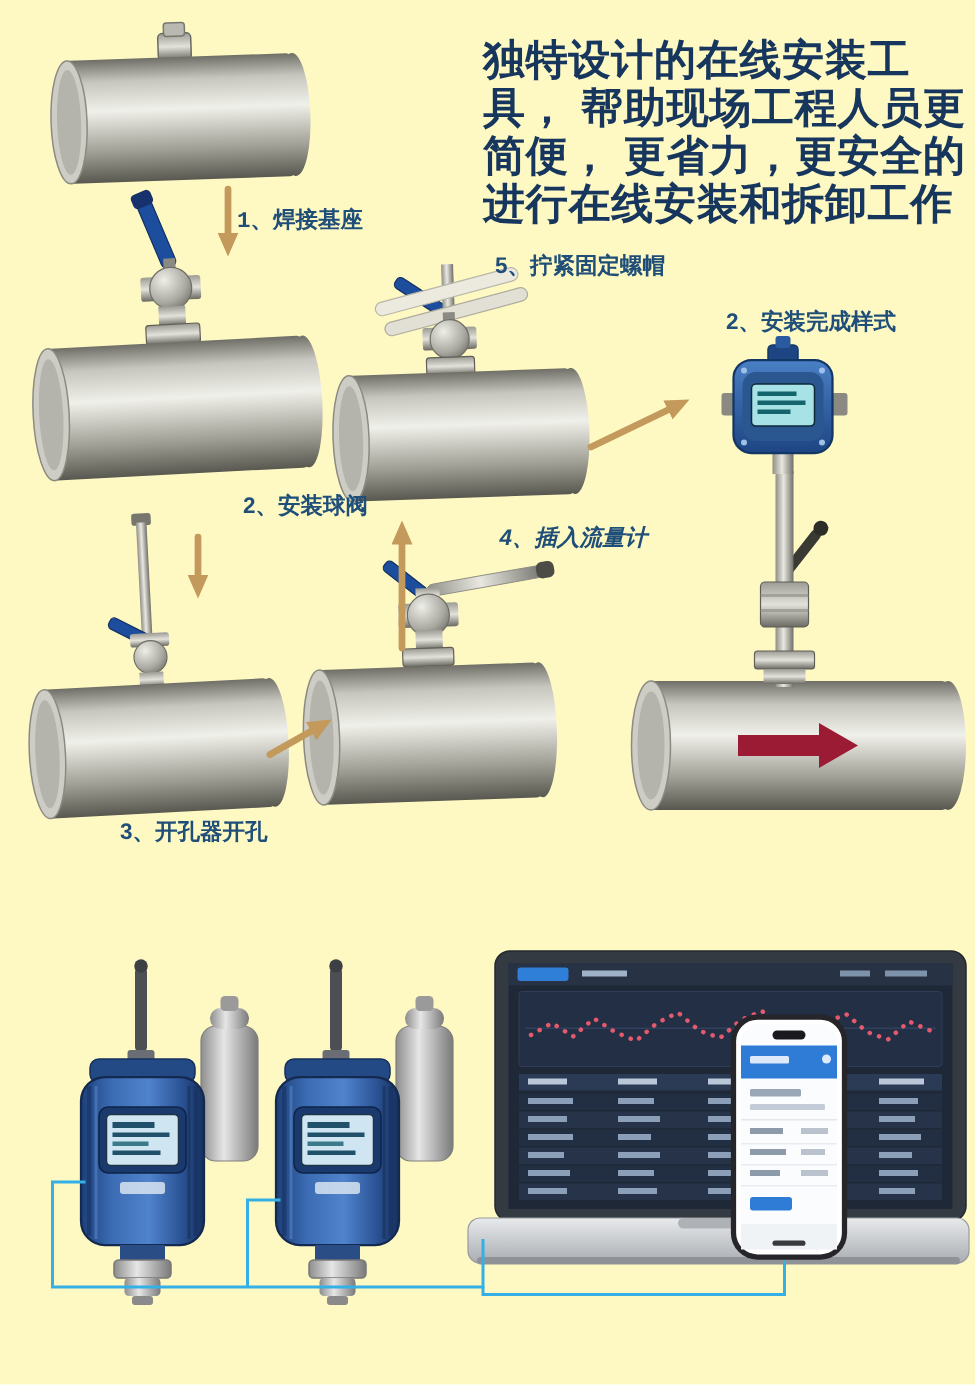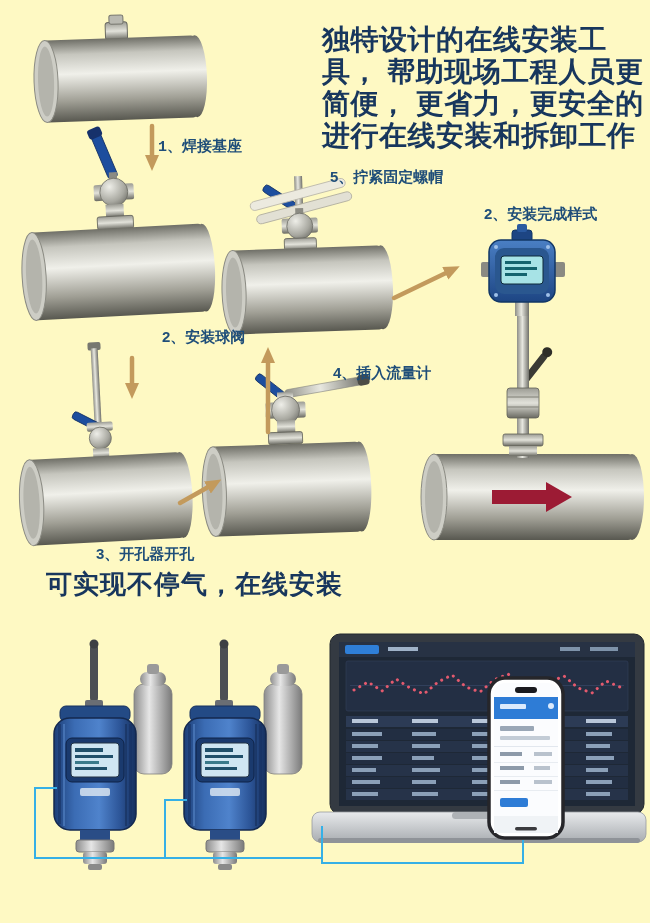--- a/index.html
+++ b/index.html
@@ -313,20 +313,19 @@
       <rect x="500" y="798" width="28" height="9" rx="2" fill="#2e7cd6"></rect>
       <rect x="494" y="816" width="64" height="17" fill="#f0f3f6"></rect>
       <rect x="515" y="827" width="22" height="3.5" rx="1.75" fill="#3a3a3e"></rect>
     </g>
   </svg>
 
   <div class="intro txt">独特设计的在线安装工具， 帮助现场工程人员更简便， 更省力，更安全的进行在线安装和拆卸工作</div>
 
   <div class="txt step" style="left:158px;top:137px;font-family:Liberation Mono, monospace;">1、焊接基座</div>
   <div class="txt step" style="left:122px;top:328px;margin-left:40px;">2、安装球阀</div>
-  <div class="txt step" style="left:96px;top:545px;">3、开孔器开孔</div>
-  <div class="txt step" style="left:333px;top:364px;">4、插入流量计</div>
+  <div class="txt step" style="left:80px;top:545px;">3、开孔器开孔</div>
+  <div class="txt step" style="left:333px;top:349px;font-style:italic;">4、插入流量计</div>
   <div class="txt step" style="left:330px;top:168px;">5、拧紧固定螺帽</div>
   <div class="txt step" style="left:484px;top:205px;">2、安装完成样式</div>
 
-  <div class="txt caption" style="left:46px;top:567px;">可实现不停气，在线安装</div>
 
 </div>
 
 </body></html>

